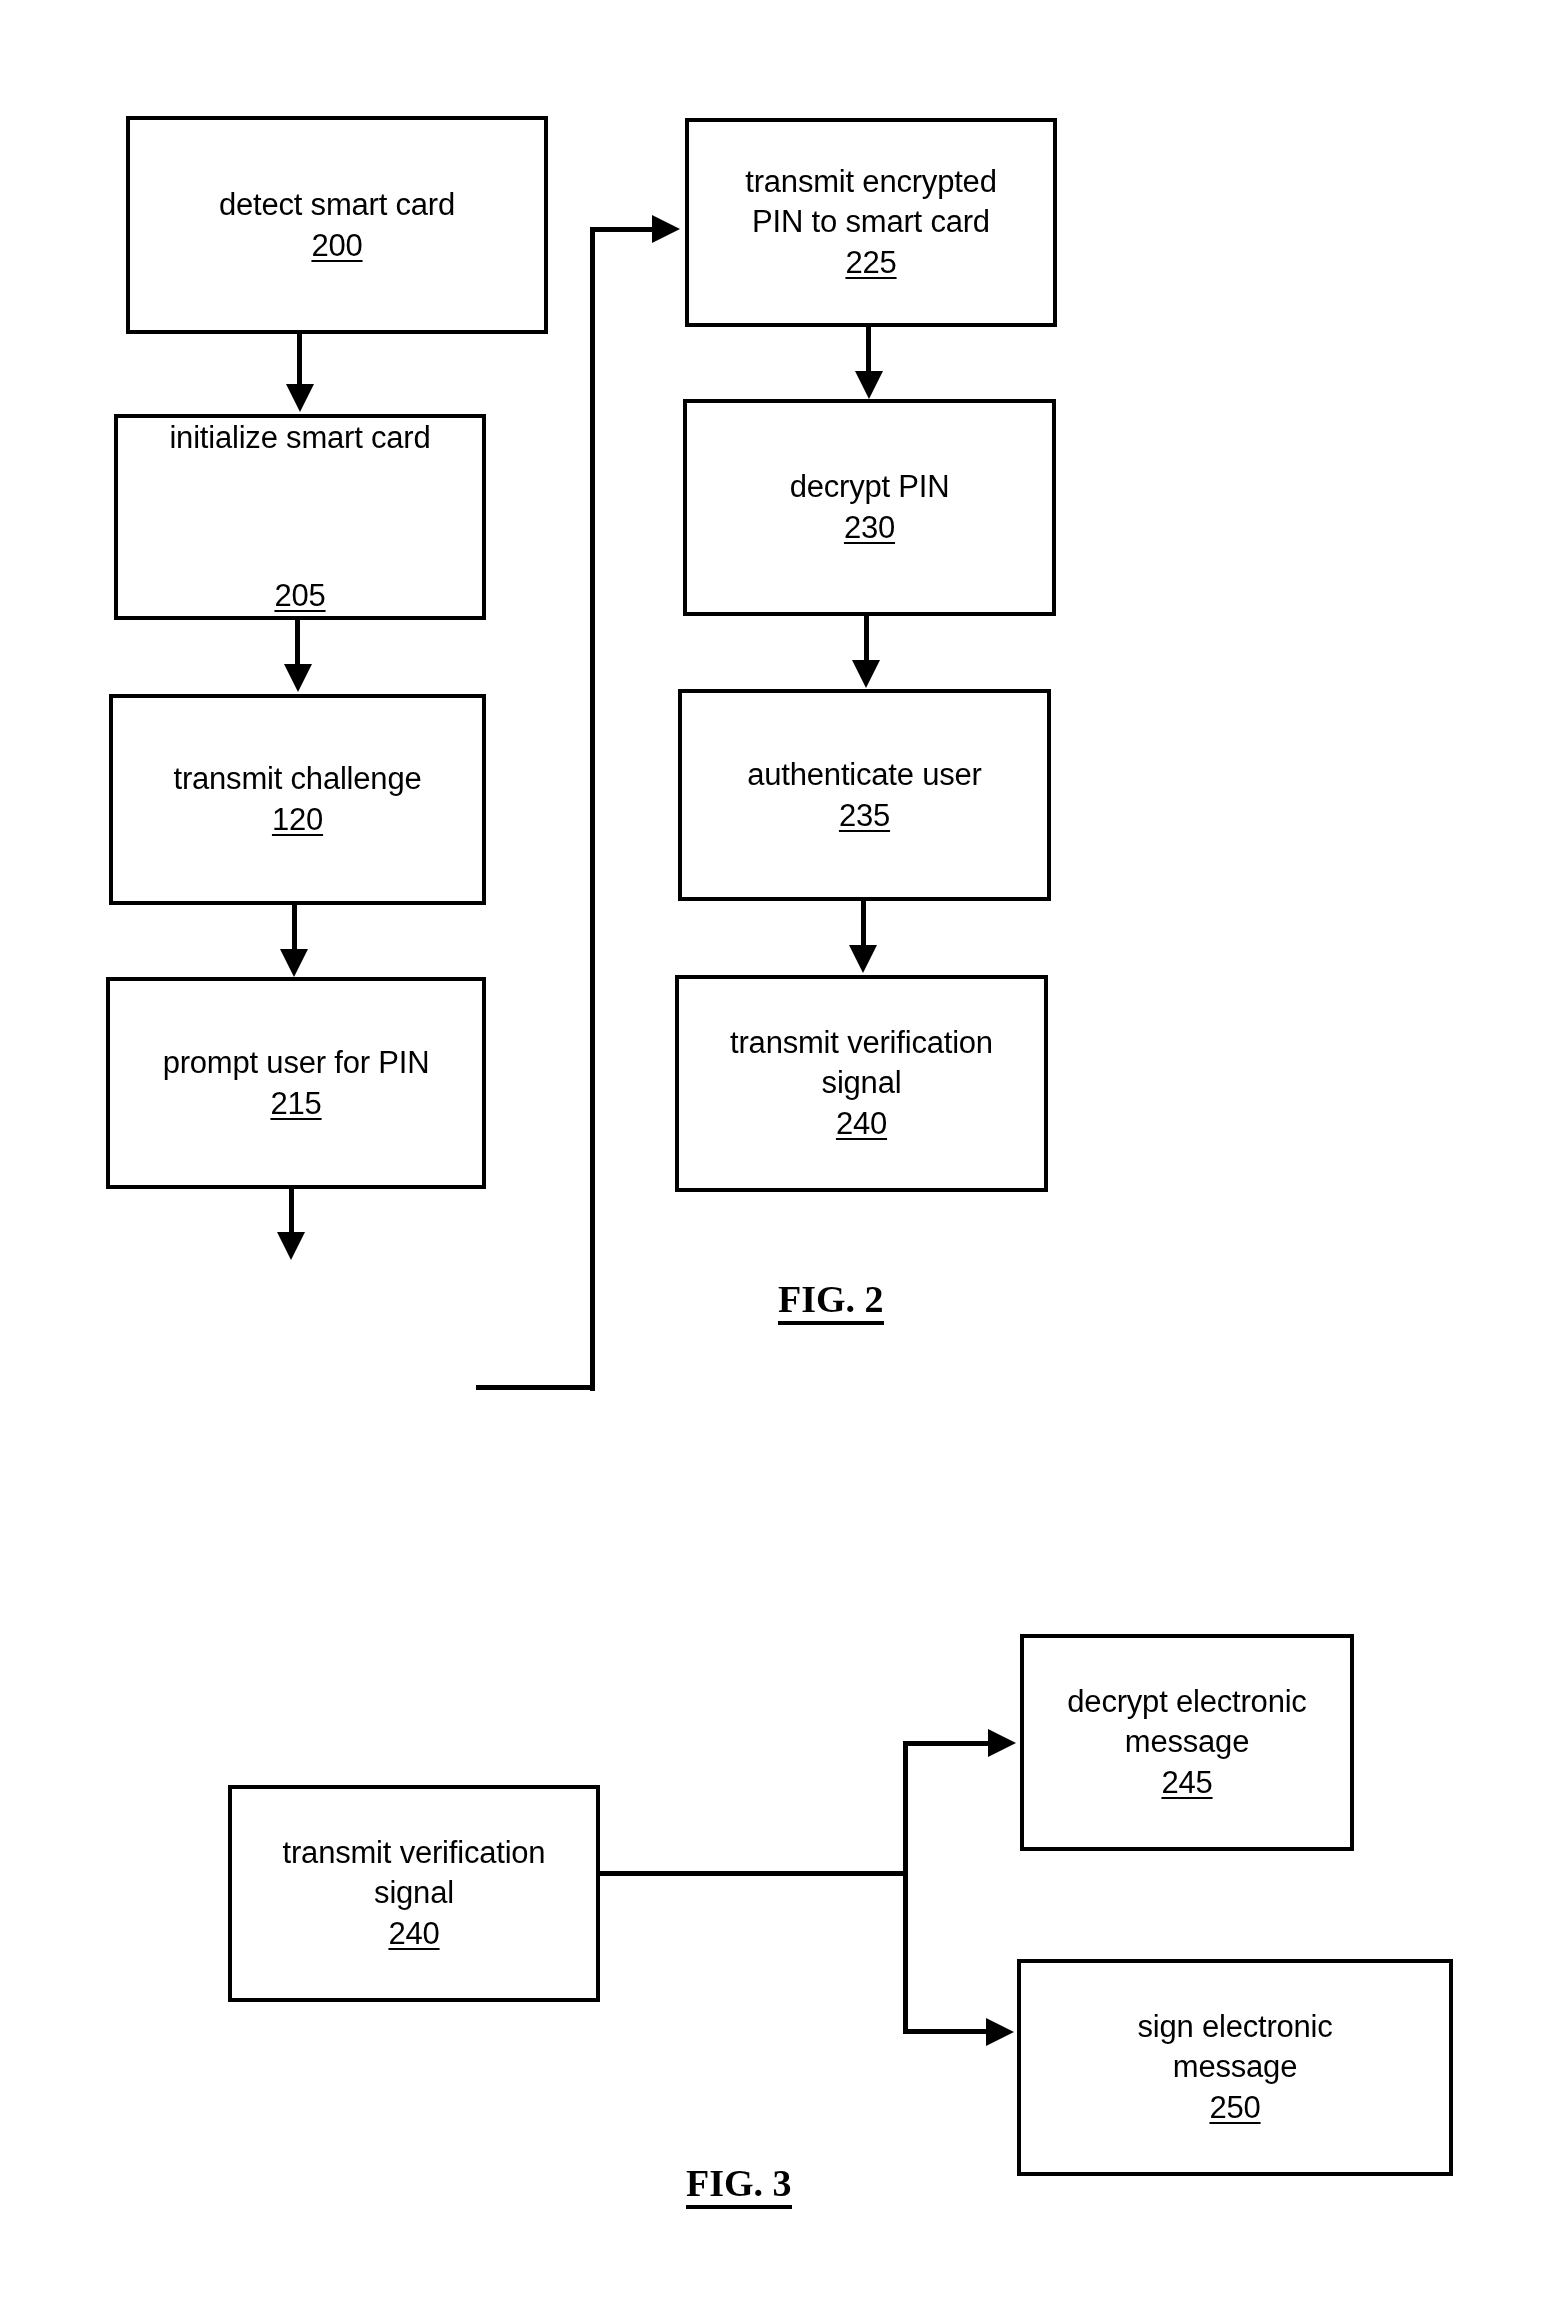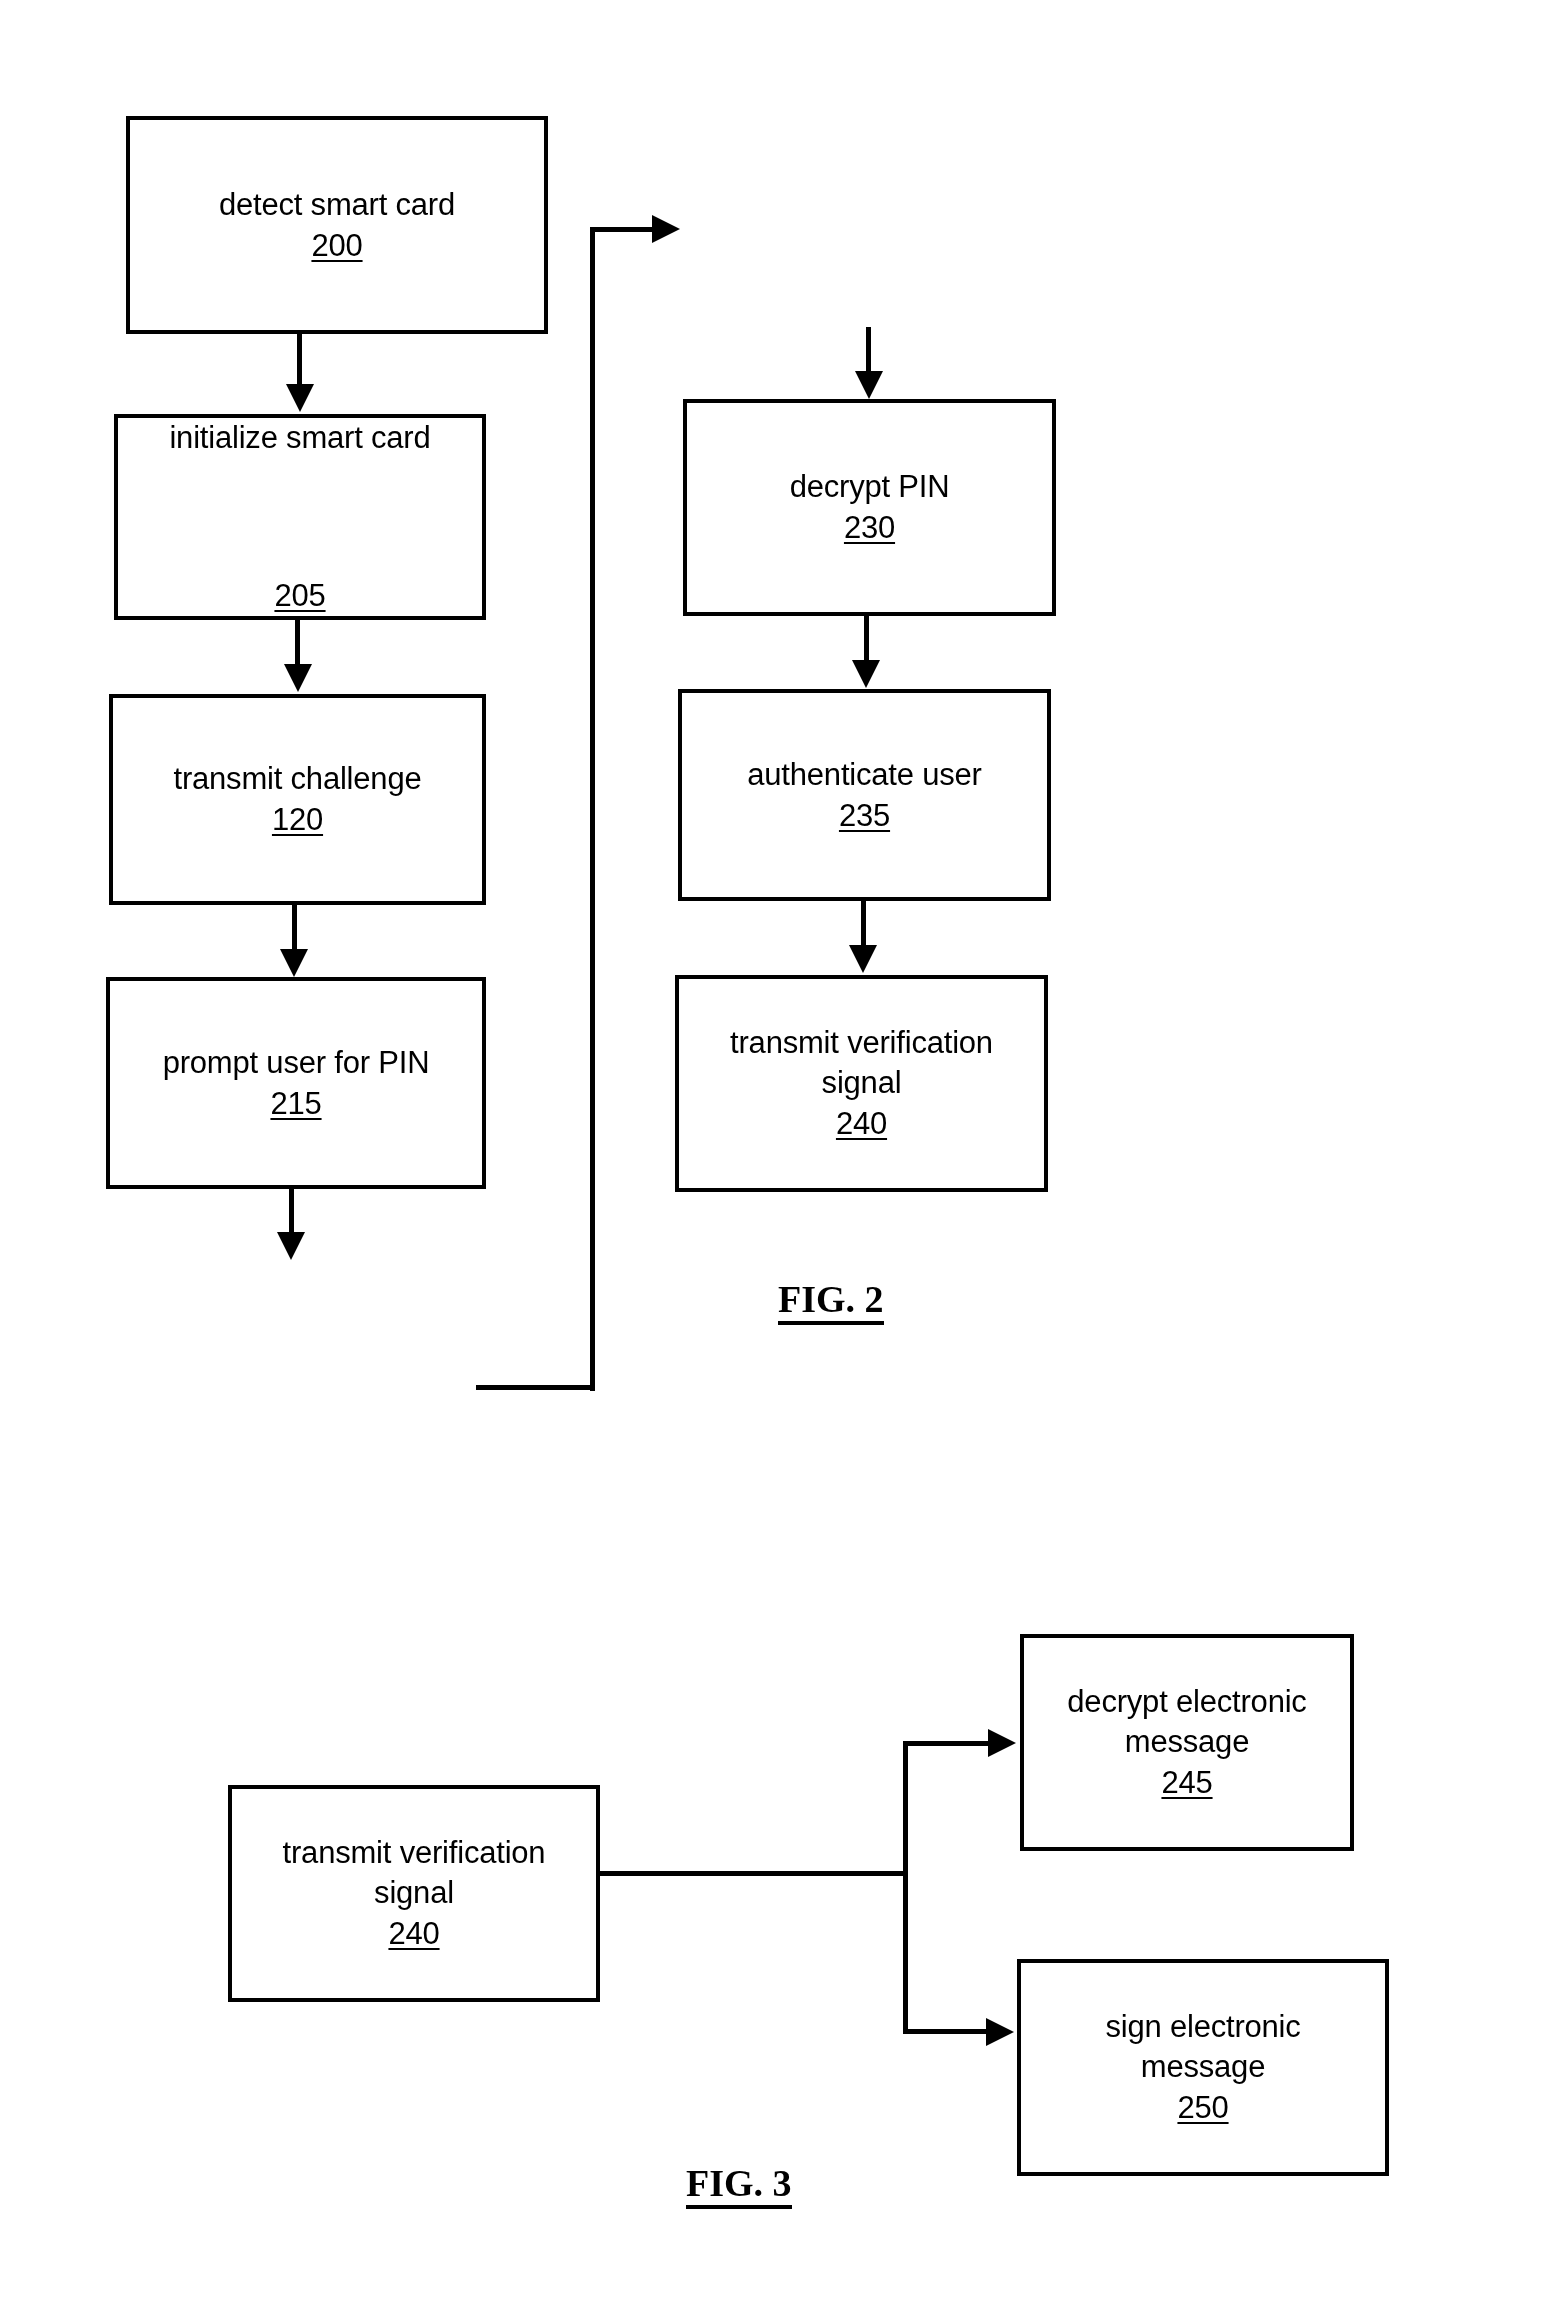--- a/index.html
+++ b/index.html
@@ -107,20 +107,25 @@
     <span class="fc-label">transmit challenge</span>
     <span class="fc-ref">120</span>
   </div>
 
   <div class="fc-box" style="left:106px; top:977px; width:380px; height:212px;">
     <span class="fc-label">prompt user for PIN</span>
     <span class="fc-ref">215</span>
   </div>
 
 
+  <div class="fc-box" style="left:685px; top:118px; width:372px; height:209px;">
+    <span class="fc-label">transmit encrypted
+PIN to smart card</span>
+    <span class="fc-ref">225</span>
+  </div>
 
   <div class="fc-box" style="left:683px; top:399px; width:373px; height:217px;">
     <span class="fc-label">decrypt PIN</span>
     <span class="fc-ref">230</span>
   </div>
 
   <div class="fc-box" style="left:678px; top:689px; width:373px; height:212px;">
     <span class="fc-label">authenticate user</span>
     <span class="fc-ref">235</span>
   </div>
@@ -164,21 +169,21 @@
 signal</span>
     <span class="fc-ref">240</span>
   </div>
 
   <div class="fc-box" style="left:1020px; top:1634px; width:334px; height:217px;">
     <span class="fc-label">decrypt electronic
 message</span>
     <span class="fc-ref">245</span>
   </div>
 
-  <div class="fc-box" style="left:1017px; top:1959px; width:372px; height:217px;">
+  <div class="fc-box" style="left:1017px; top:1959px; width:436px; height:217px;">
     <span class="fc-label">sign electronic
 message</span>
     <span class="fc-ref">250</span>
   </div>
 
   <div class="hline" style="left:598px; top:1871px; width:310px;"></div>
 
   <div class="vline" style="left:903px; top:1741px; height:293px;"></div>
 
   <div class="hline" style="left:903px; top:1741px; width:88px;"></div>

